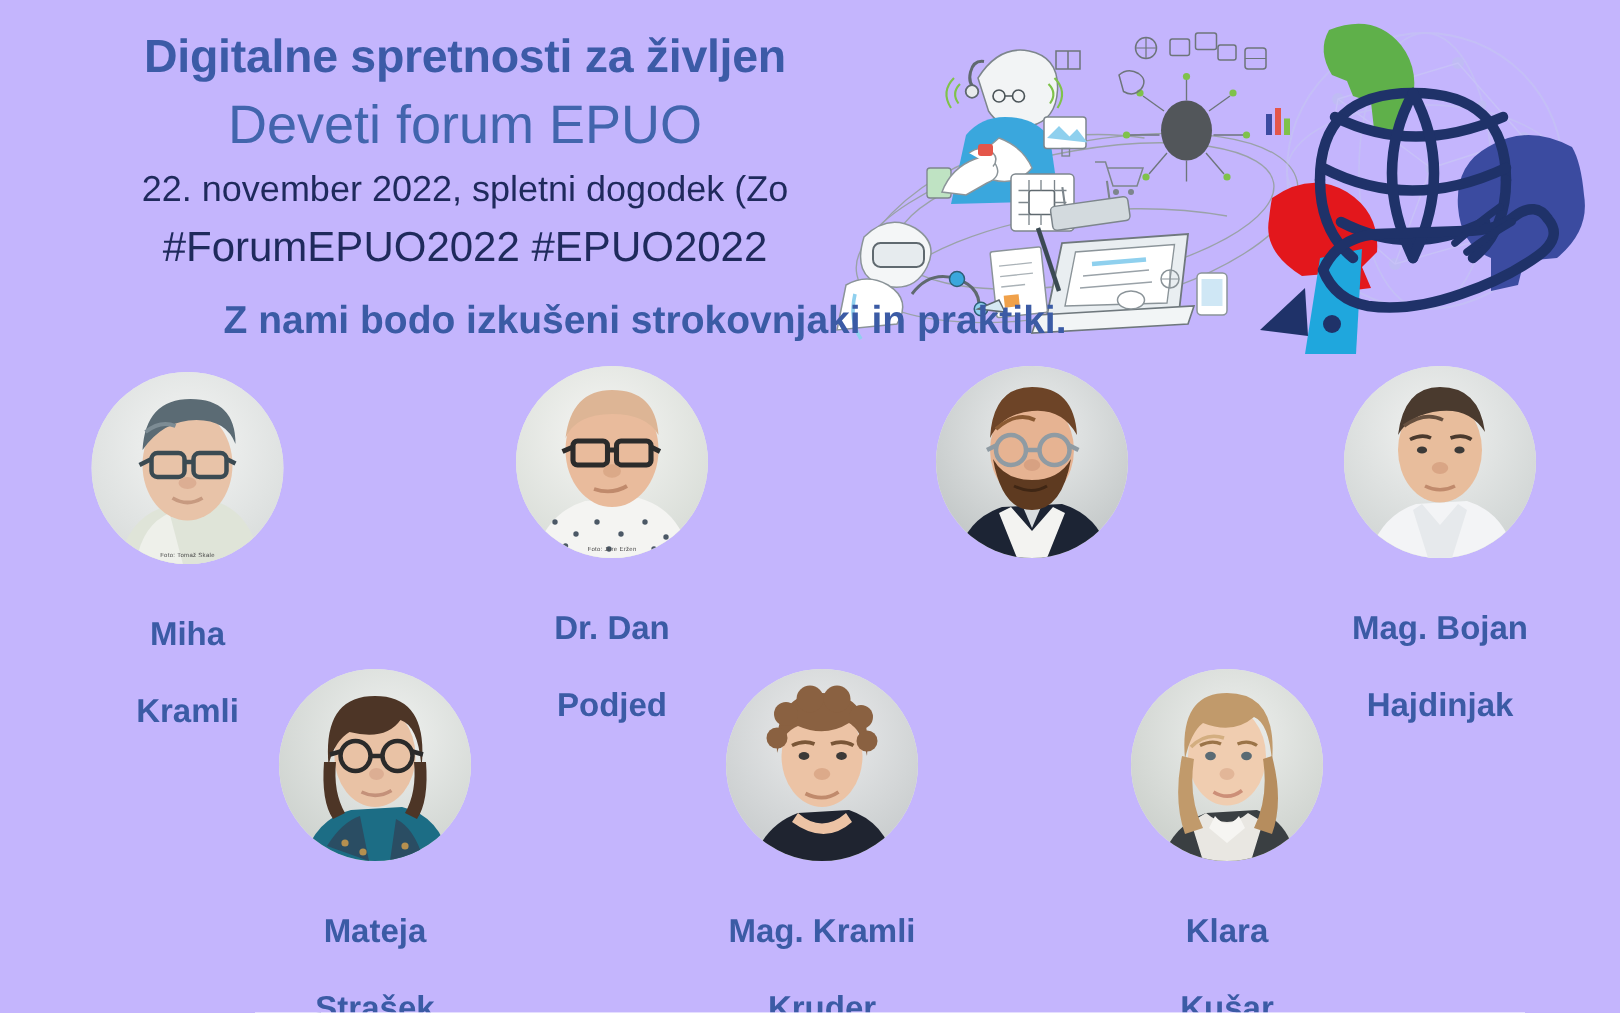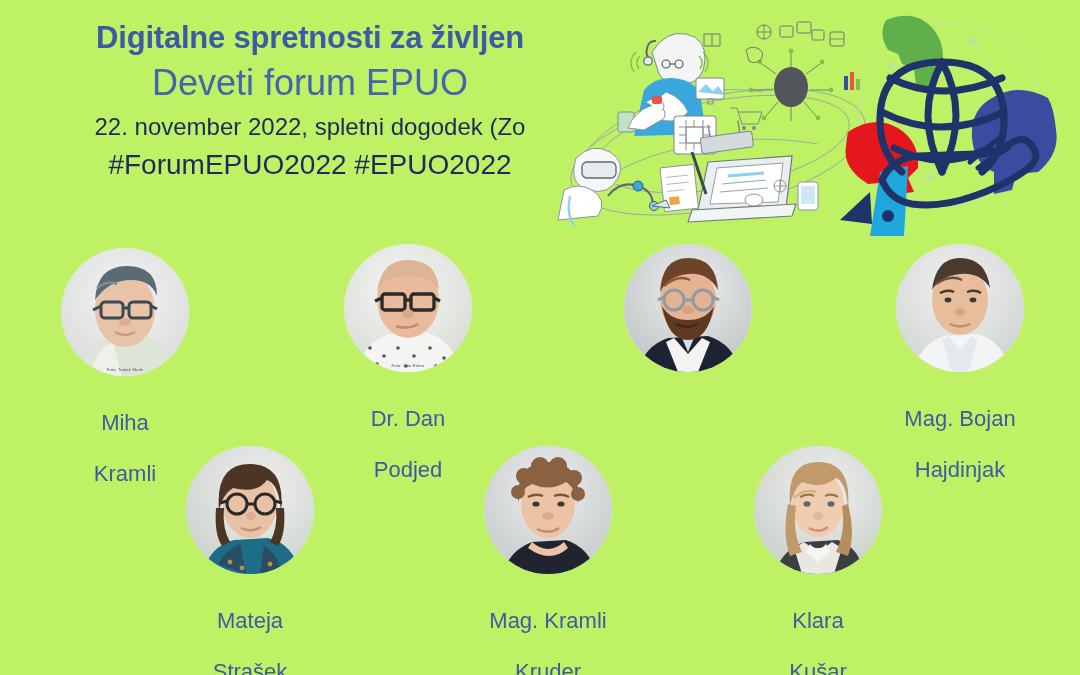--- a/index.html
+++ b/index.html
@@ -7,21 +7,21 @@
     padding: 0;
     background: #ffffff;
   }
   body {
     font-family: "Liberation Sans", sans-serif;
   }
   #poster {
     position: relative;
     width: 1080px;
     height: 675px;
-    background: #bef264;
+    background: #c4b5fd;
     overflow: hidden;
   }
 
   
   .header-text {
     position: absolute;
     left: 0;
     top: 20px;
     width: 620px;
     text-align: center;
@@ -105,21 +105,21 @@
     margin: 0 auto;
     border-radius: 50%;
     overflow: hidden;
     position: relative;
     background: #e9ebec;
   }
   .avatar svg { display: block; width: 128px; height: 128px; }
   .speaker-name {
     margin-top: 8px;
     font-size: 22px;
-    font-weight: normal;
+    font-weight: bold;
     color: #3b5ba5;
     line-height: 1.16;
     white-space: pre-line;
     text-align: center;
   }
   .photo-credit {
     position: absolute;
     bottom: 4px;
     left: 0;
     width: 100%;
@@ -134,20 +134,21 @@
 
 <div id="poster">
 
   <div class="header-text">
     <div class="title-line1">Digitalne spretnosti za življen</div>
     <div class="title-line2">Deveti forum EPUO</div>
     <div class="title-line3">22. november 2022, spletni dogodek (Zo</div>
     <div class="title-line4">#ForumEPUO2022 #EPUO2022</div>
   </div>
 
+  <div class="tagline">Z nami bodo izkušeni strokovnjaki in praktiki.</div>
 
   <div class="illustration">
     <svg viewBox="0 0 330 225" width="330" height="225" xmlns="http://www.w3.org/2000/svg">
       <g fill="none" stroke="#9aa2a8" stroke-width="0.9">
 
         <ellipse cx="170" cy="140" rx="150" ry="56" transform="rotate(-12 170 140)"></ellipse>
         <ellipse cx="175" cy="132" rx="128" ry="44" transform="rotate(-10 175 132)"></ellipse>
         <path d="M30 150 C 70 92, 150 70, 215 80"></path>
         <path d="M45 175 C 95 135, 190 118, 270 132"></path>
       </g>

